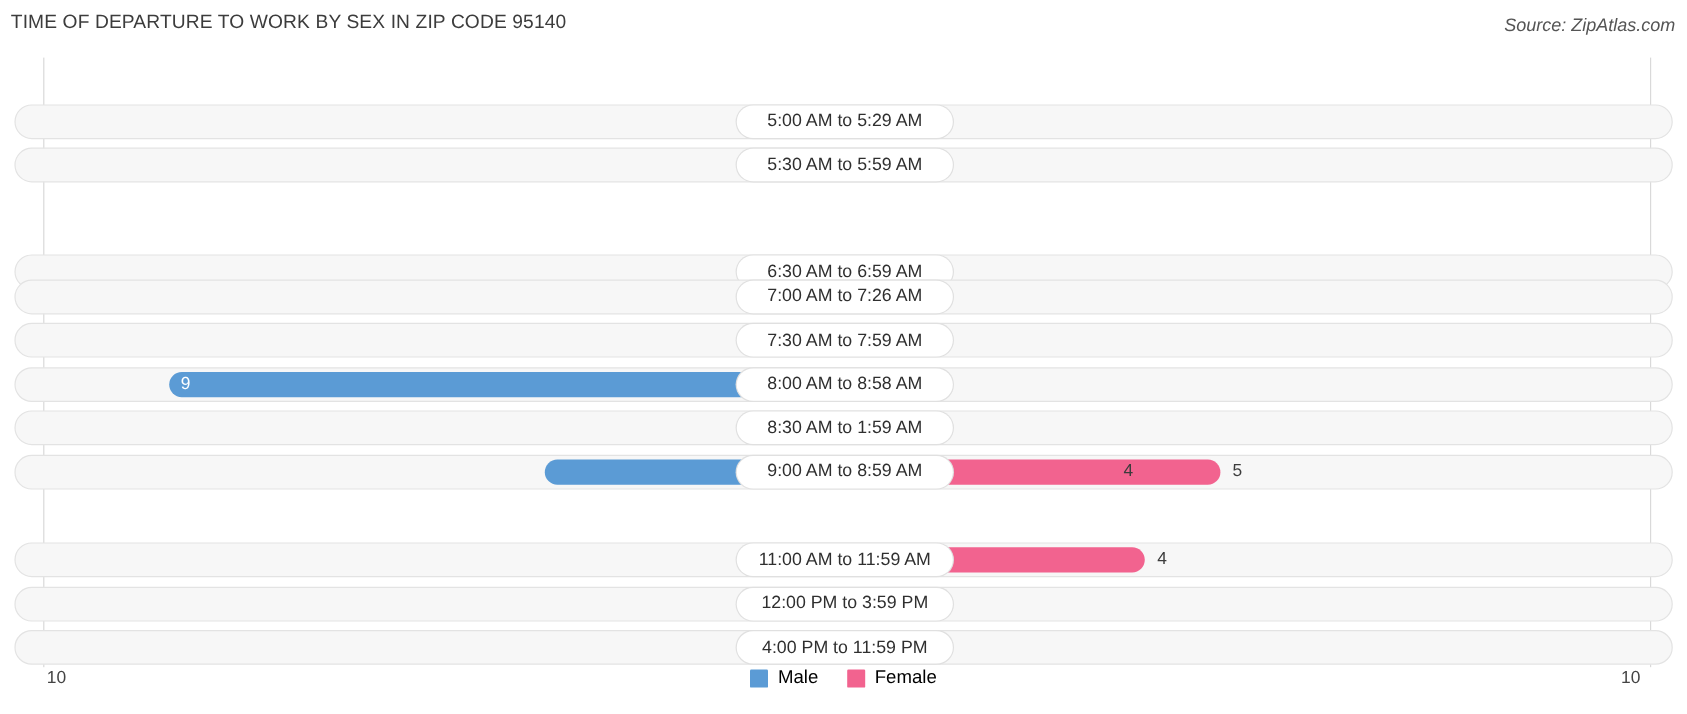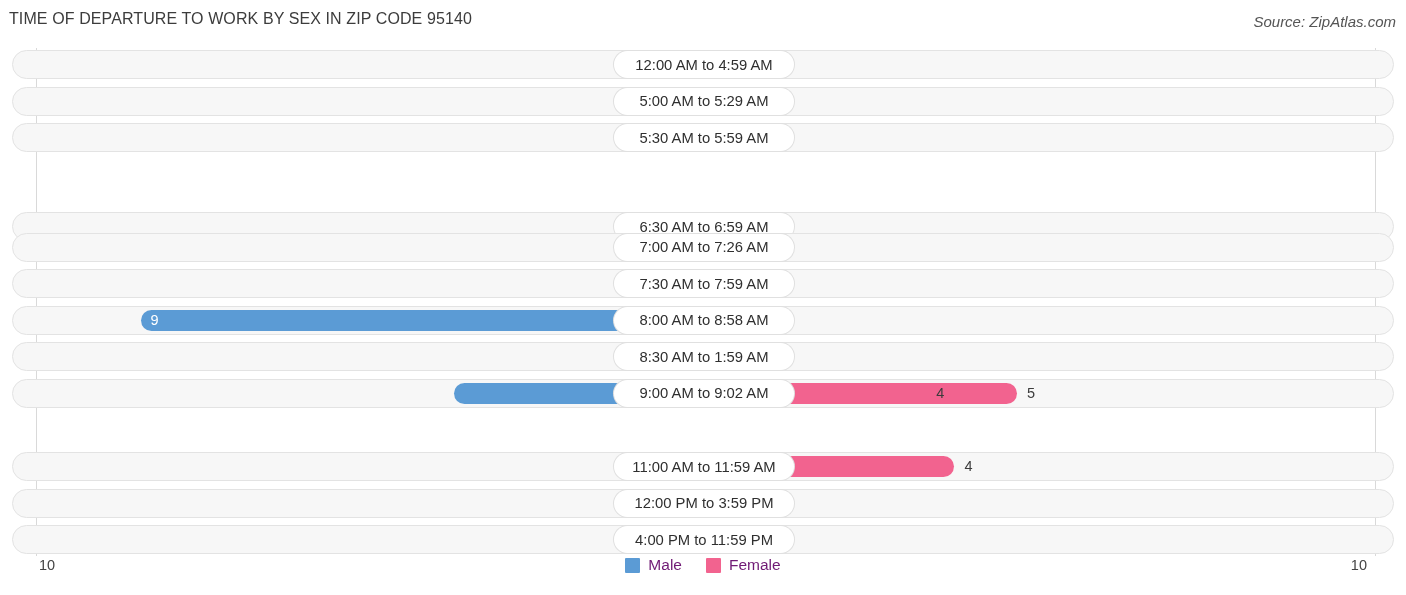--- a/index.html
+++ b/index.html
@@ -168,46 +168,35 @@
   }
   .swatch {
     width: 15px;
     height: 15px;
     border-radius: 1px;
   }
   .swatch-male   { background: #5b9bd5; }
   .swatch-female { background: #f2638f; }
   .legend-label {
     font-size: 15.5px;
-    color: #701a75;
+    color: #000000;
     white-space: nowrap;
   }
 </style>
 </head>
 <body>
 
 <div class="header">
   <div class="chart-title">TIME OF DEPARTURE TO WORK BY SEX IN ZIP CODE 95140</div>
   <div class="source-note">Source: ZipAtlas.com</div>
 </div>
 
 <div class="plot" id="plot">
   <div class="axis-line axis-left"></div>
   <div class="axis-line axis-right"></div>
-<div class="row" style="top: 4px;">
-      <div class="row-inner">
-        <div class="bar bar-male" style="width: 72px;"></div>
-        <div class="bar bar-female" style="width: 72px;"></div>
-        <div class="val val-male" style="right: 629px;">0</div>
-        <div class="val val-female" style="left: 773px;">0</div>
-        <div class="cat-pill">
-          <span class="cat-text">12:00 AM to 4:59 AM</span>
-        </div>
-      </div>
-    </div>
     <div class="row" style="top: 40.55px;">
       <div class="row-inner">
         <div class="bar bar-male" style="width: 72px;"></div>
         <div class="bar bar-female" style="width: 72px;"></div>
         <div class="val val-male" style="right: 629px;">0</div>
         <div class="val val-female" style="left: 773px;">0</div>
         <div class="cat-pill">
           <span class="cat-text">5:00 AM to 5:29 AM</span>
         </div>
       </div>
@@ -278,21 +267,21 @@
         </div>
       </div>
     </div>
     <div class="row" style="top: 332.95px;">
       <div class="row-inner">
         <div class="bar bar-male hi" style="width: 250.4px;"></div>
         <div class="bar bar-female hi" style="width: 313px;"></div>
         <div class="val val-male" style="right: 450.6px;">4</div>
         <div class="val val-female" style="left: 1014px;">5</div>
         <div class="cat-pill">
-          <span class="cat-text">9:00 AM to 9:02 AM</span>
+          <span class="cat-text">9:00 AM to 8:59 AM</span>
         </div>
       </div>
     </div>
     <div class="row" style="top: 406.05px;">
       <div class="row-inner">
         <div class="bar bar-male" style="width: 72px;"></div>
         <div class="bar bar-female hi" style="width: 250.4px;"></div>
         <div class="val val-male" style="right: 629px;">0</div>
         <div class="val val-female" style="left: 951.4px;">4</div>
         <div class="cat-pill">

